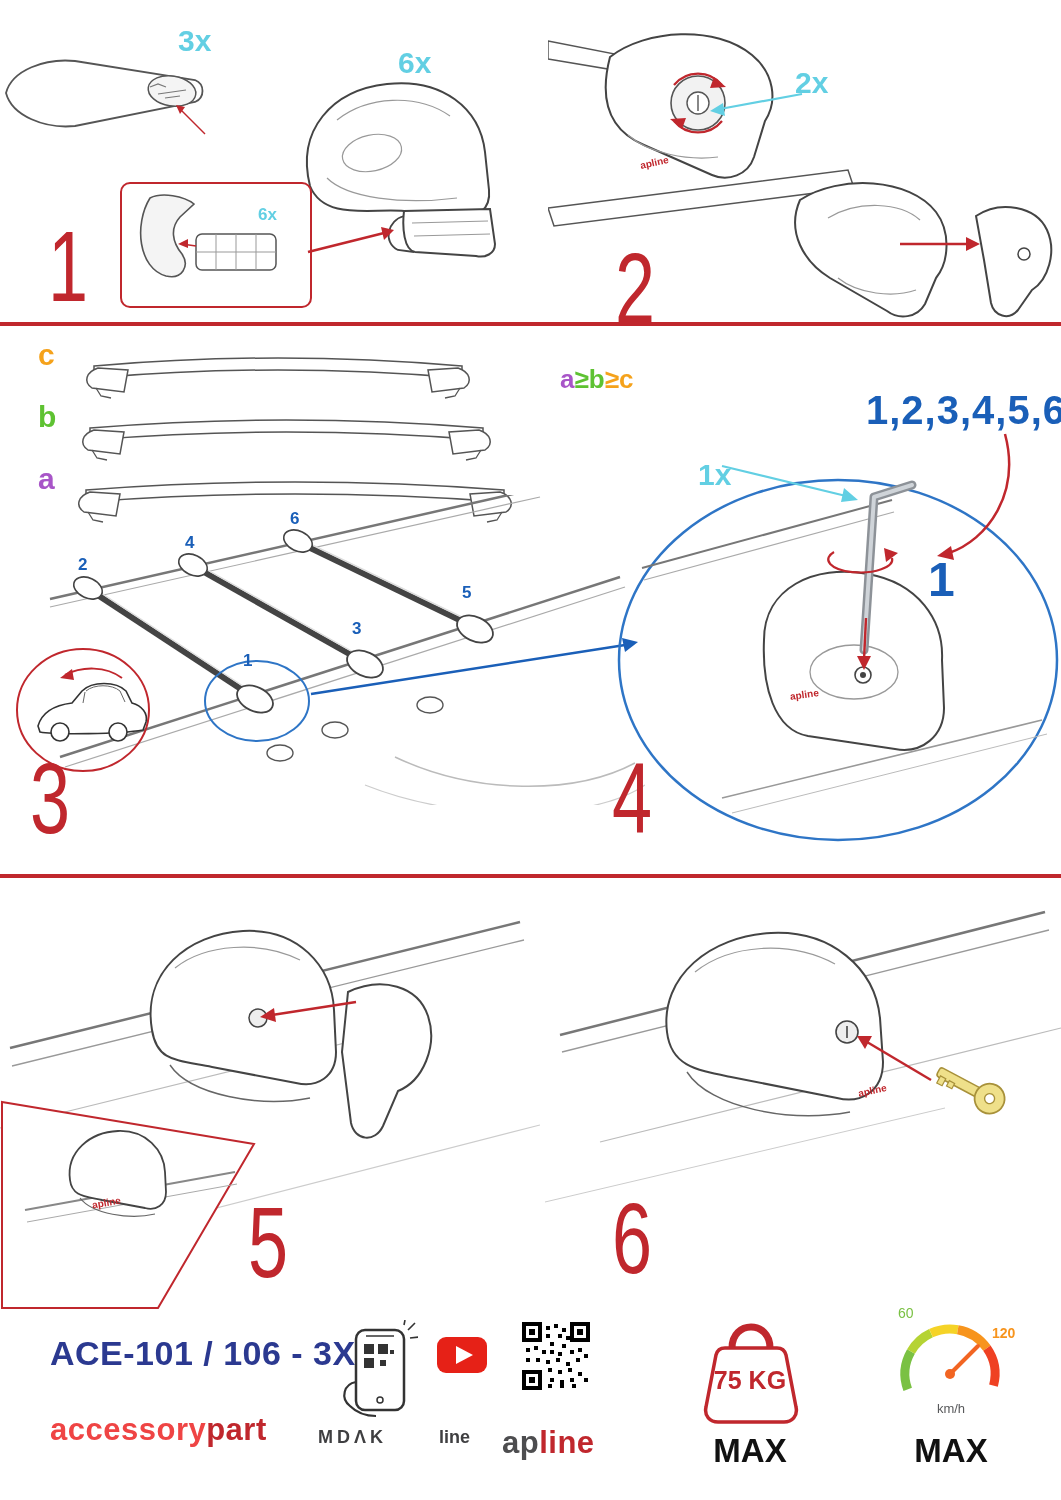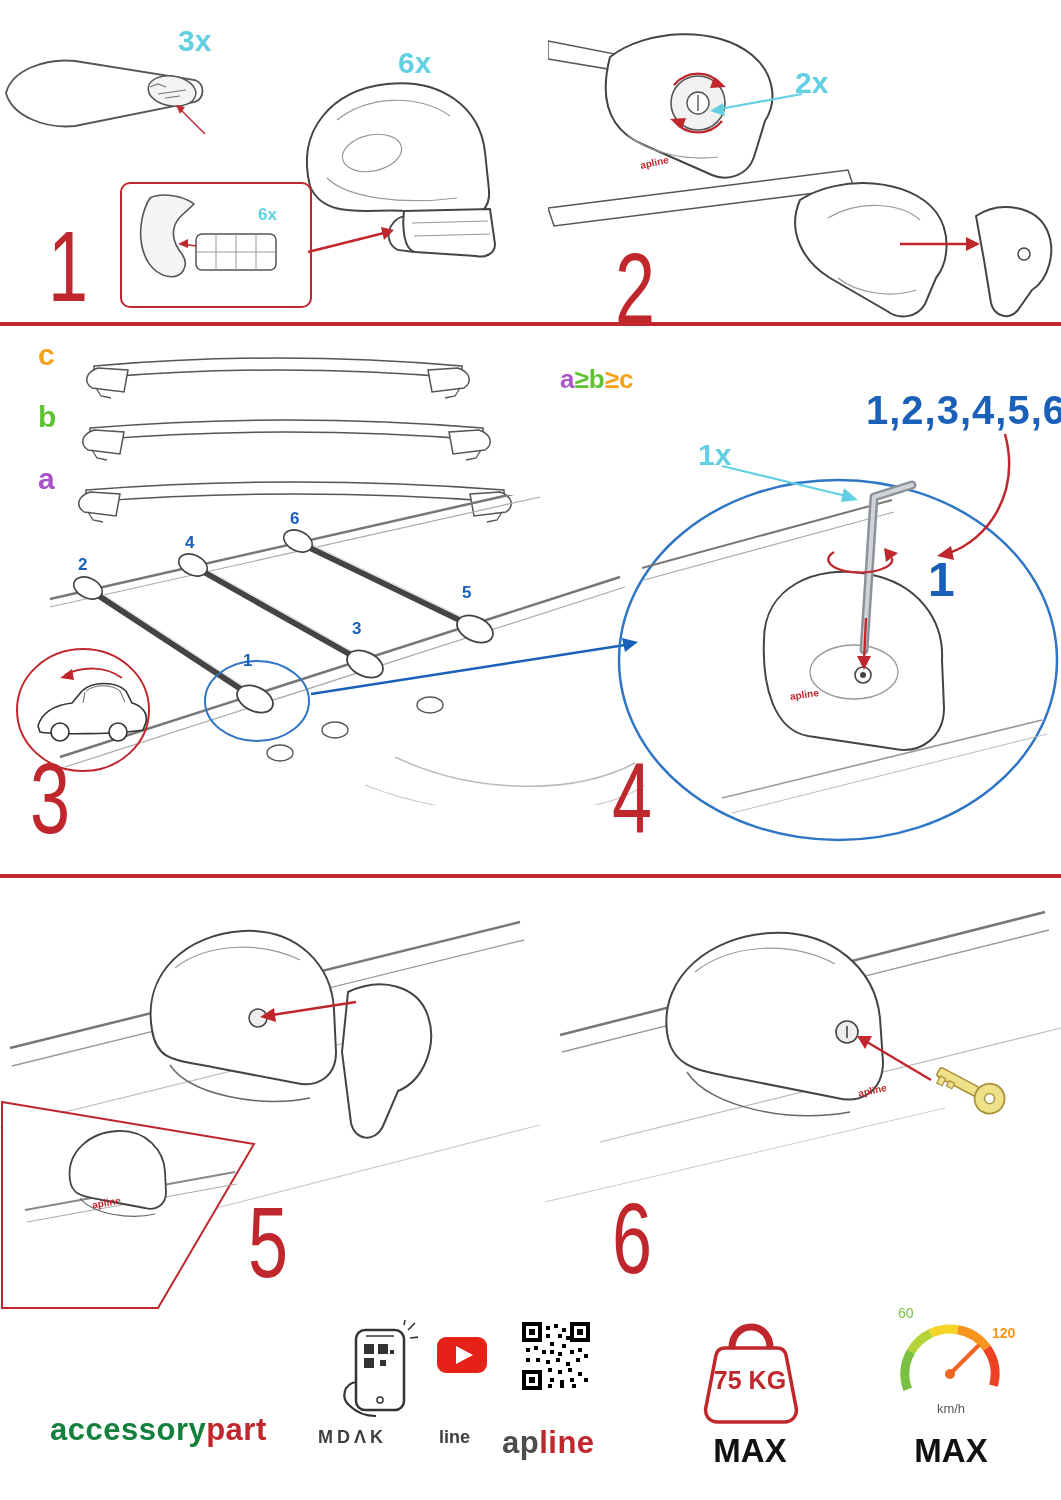--- a/index.html
+++ b/index.html
@@ -13,21 +13,21 @@
   .pos{color:#1a5fb8;font-weight:700;font-size:17px;line-height:1;}
   .seq{color:#1a5fb8;font-weight:700;font-size:40px;line-height:1;letter-spacing:1px;}
   .big-one{color:#1a5fb8;font-weight:700;font-size:48px;line-height:1;}
   .bar-label{font-weight:700;font-size:30px;line-height:1;}
   .lab-a{color:#a855c8;} .lab-b{color:#5ec232;} .lab-c{color:#f5a21b;}
   .rule{font-weight:700;font-size:26px;line-height:1;}
   .brand-tiny{color:#c0272d;font-weight:700;font-size:10px;line-height:1;}
   .divider{left:0;width:1061px;height:4px;background:#c0272d;}
   .model{color:#2b3990;font-weight:700;font-size:34px;letter-spacing:.5px;line-height:1;}
   .brandline{font-size:31px;font-weight:700;letter-spacing:.5px;line-height:1;}
-  .black{color:#15803d;margin-top:32px;} .red{color:#c0272d;text-align:center;}
+  .black{color:#ef4444;margin-top:32px;} .red{color:#c0272d;text-align:center;}
   .partner{color:#3f3f41;font-weight:700;font-size:18px;line-height:1;}
   .mdak{letter-spacing:4px;}
   .logo-ap{color:#4d4d4f;} .logo-line{color:#c0272d;}
   .center{text-align:center;}
   .kg{color:#c0272d;font-weight:700;font-size:25px;line-height:1;}
   .maxlabel{color:#111;font-weight:700;font-size:33px;line-height:1;}
   .sp60{color:#7ac143;font-weight:400;font-size:14px;line-height:1;}
   .sp120{color:#f7941d;font-weight:700;font-size:14px;line-height:1;}
   .spunit{color:#58595b;font-size:13px;line-height:1;}
 </style>
@@ -197,21 +197,21 @@
     <circle cx="251" cy="207" r="3" fill="#444"></circle>
     <path d="M300,17 L262,29 L252,182" fill="none" stroke="#8d9298" stroke-width="9" stroke-linejoin="round" stroke-linecap="round"></path>
     <path d="M300,17 L262,29 L252,182" fill="none" stroke="#cfd4d9" stroke-width="4" stroke-linejoin="round" stroke-linecap="round"></path>
     <path d="M222,84 A32,13 0 1 0 280,90" fill="none" stroke="#c0272d" stroke-width="2.2"></path>
     <polygon points="286,85 272,80 274,94" fill="#c0272d"></polygon>
     <line x1="254" y1="150" x2="252" y2="192" stroke="#c0272d" stroke-width="2.4"></line>
     <polygon points="252,202 245,188 259,188" fill="#c0272d"></polygon>
   </svg>
   <span class="abs brand-tiny" style="left:790px;top:690px;transform:rotate(-8deg)">apline</span>
 
-  <span class="abs qty" style="left:698px;top:440px">1x</span>
+  <span class="abs qty" style="left:698px;top:460px">1x</span>
   <svg class="abs" style="left:718px;top:458px" width="145" height="50" viewBox="0 0 145 50">
     <line x1="4" y1="8" x2="128" y2="38" stroke="#62cfe3" stroke-width="2.2"></line>
     <polygon points="140,42 126,30 123,44" fill="#62cfe3"></polygon>
   </svg>
 
   <span class="abs seq" style="left:866px;top:390px">1,2,3,4,5,6</span>
   <svg class="abs" style="left:855px;top:428px" width="160" height="140" viewBox="0 0 160 140">
     <path d="M150,6 C166,66 132,112 94,125" fill="none" stroke="#c0272d" stroke-width="2.5"></path>
     <polygon points="82,128 96,118 99,132" fill="#c0272d"></polygon>
   </svg>
@@ -258,20 +258,21 @@
       <rect x="402" y="214" width="6" height="6" fill="#efe08a" stroke="#a8913a" stroke-width="1.2"></rect>
       <circle cx="446" cy="211" r="15" fill="#efe08a" stroke="#a8913a" stroke-width="1.8"></circle>
       <circle cx="446" cy="211" r="5" fill="#fff" stroke="#a8913a" stroke-width="1.4"></circle>
     </g>
     <line x1="322" y1="162" x2="386" y2="200" stroke="#c0272d" stroke-width="2.5"></line>
     <polygon points="312,156 327,156 320,169" fill="#c0272d"></polygon>
   </svg>
   <span class="abs brand-tiny" style="left:858px;top:1086px;transform:rotate(-12deg)">apline</span>
   <span class="abs step-num" style="left:612px;top:1188px">6</span>
 
+  <span class="abs model" style="left:50px;top:1336px">ACE-101 / 106 - 3X</span>
   <div class="abs brandline" style="left:50px;top:1414px">
     <span class="black">accessory</span><span class="red">part</span>
   </div>
 
   <svg class="abs" style="left:326px;top:1320px" width="92" height="102" viewBox="0 0 92 102">
     <rect x="30" y="10" width="48" height="80" rx="9" fill="#fff" stroke="#333" stroke-width="2.5"></rect>
     <line x1="40" y1="16" x2="68" y2="16" stroke="#333" stroke-width="1.5"></line>
     <rect x="38" y="24" width="10" height="10" fill="#333"></rect>
     <rect x="52" y="24" width="10" height="10" fill="#333"></rect>
     <rect x="38" y="38" width="10" height="10" fill="#333"></rect>

